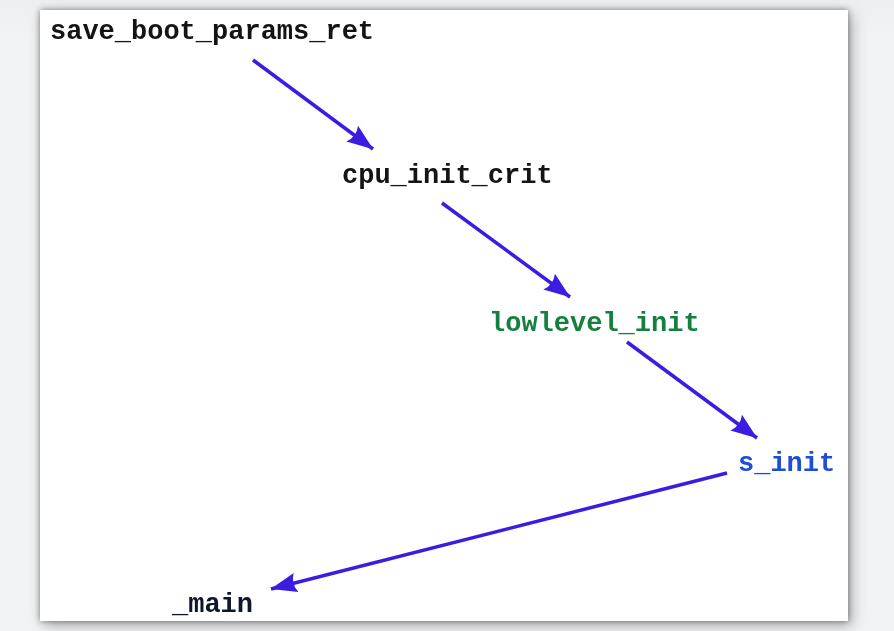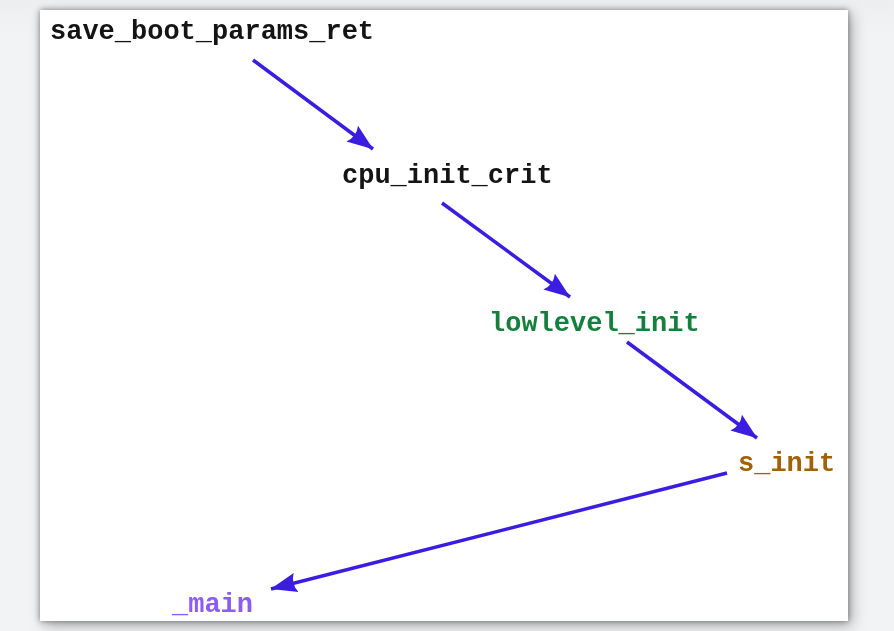--- a/index.html
+++ b/index.html
@@ -51,17 +51,17 @@
       </defs>
     <line x1="213" y1="50" x2="333" y2="139" stroke="#3a1de0" stroke-width="3.5" marker-end="url(#arrowhead)"></line>
         <line x1="402" y1="193" x2="530" y2="287" stroke="#3a1de0" stroke-width="3.5" marker-end="url(#arrowhead)"></line>
         <line x1="587" y1="332" x2="717" y2="428" stroke="#3a1de0" stroke-width="3.5" marker-end="url(#arrowhead)"></line>
         <line x1="687" y1="463" x2="231" y2="579" stroke="#3a1de0" stroke-width="3.5" marker-end="url(#arrowhead)"></line>
       </svg>
     <div id="nodes">
         <div class="node-label" style="left: 10px; top: 9px; color: rgb(20, 20, 20);">save_boot_params_ret</div>
         <div class="node-label" style="left: 263px; top: 153px; color: rgb(20, 20, 20); margin-left: 39px;">cpu_init_crit</div>
         <div class="node-label" style="left: 449px; top: 301px; color: #15803d;">lowlevel_init</div>
-        <div class="node-label" style="left: 698px; top: 441px; color: #a16207;">s_init</div>
-        <div class="node-label" style="left: 132px; top: 582px; color: #8b5cf6;">_main</div>
+        <div class="node-label" style="left: 698px; top: 441px; color: #1d4ed8;">s_init</div>
+        <div class="node-label" style="left: 132px; top: 582px; color: #0f172a;">_main</div>
       </div>
   </div>
 </div>
 
 </body></html>

